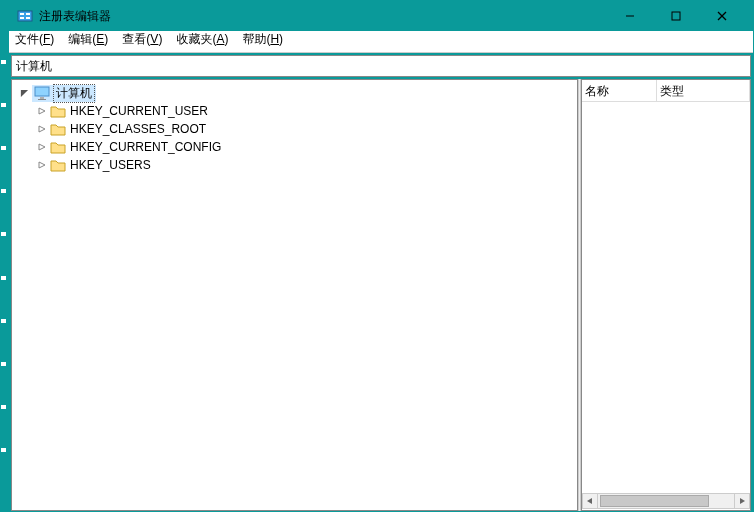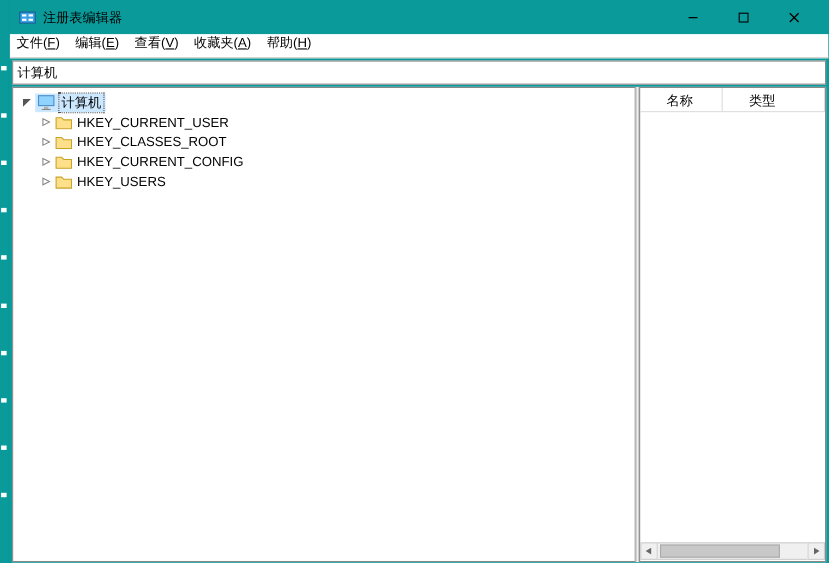--- a/index.html
+++ b/index.html
@@ -15,21 +15,21 @@
     .winbtn { width: 46px; height: 30px; display: flex; align-items: center; justify-content: center; color: #000; }
     .menubar { height: 22px; background: #fff; border-bottom: 1px solid #ccc; display: flex; align-items: flex-start; padding: 0 6px; gap: 14px; }
     .menuitem { color: #000; }
     .menuitem .ul { text-decoration: underline; }
     .addressbar { height: 22px; background: #fff; border: 1px solid #888; margin: 2px; display: flex; align-items: center; padding: 0 4px; }
     .content { flex: 1; display: flex; background: #fff; gap: 0; margin: 0 2px 0 2px; min-height: 0; }
     .tree-pane { flex: 1; background: #fff; border: 1px solid #888; overflow: auto; padding: 4px 6px; }
     .splitter { width: 3px; background: #eee; cursor: col-resize; border-left: 1px solid #ccc; border-right: 1px solid #ccc; }
     .list-pane { width: 170px; background: #fff; border: 1px solid #888; display: flex; flex-direction: column; min-width: 0; }
     .list-header { height: 22px; border-bottom: 1px solid #ddd; display: flex; }
-    .list-col { padding: 3px 24px; border-right: 1px solid #ddd; color: #000; white-space: nowrap; }
+    .list-col { padding: 3px 3px; border-right: 1px solid #ddd; color: #000; white-space: nowrap; }
     .list-body { flex: 1; overflow: auto; }
     .scroll-row { height: 18px; display: flex; align-items: center; }
     .scroll-left, .scroll-right { width: 16px; height: 16px; display: flex; align-items: center; justify-content: center; background: #f0f0f0; border: 1px solid #ccc; }
     .scroll-track { flex: 1; height: 16px; background: #f0f0f0; border-top: 1px solid #ccc; border-bottom: 1px solid #ccc; position: relative; }
     .scroll-thumb { position: absolute; left: 2px; top: 1px; width: 80%; height: 12px; background: #c8c8c8; border: 1px solid #aaa; }
     .tree-row { display: flex; align-items: center; height: 18px; white-space: nowrap; gap: 0; }
     .indent { display: inline-block; }
     .expand { width: 12px; height: 12px; display: inline-flex; align-items: center; justify-content: center; font-size: 10px; color: #555; margin-right: 2px; cursor: pointer; }
     .tree-icon { width: 16px; height: 14px; margin-right: 4px; display: inline-flex; align-items: center; }
     .tree-label { color: #000; }

